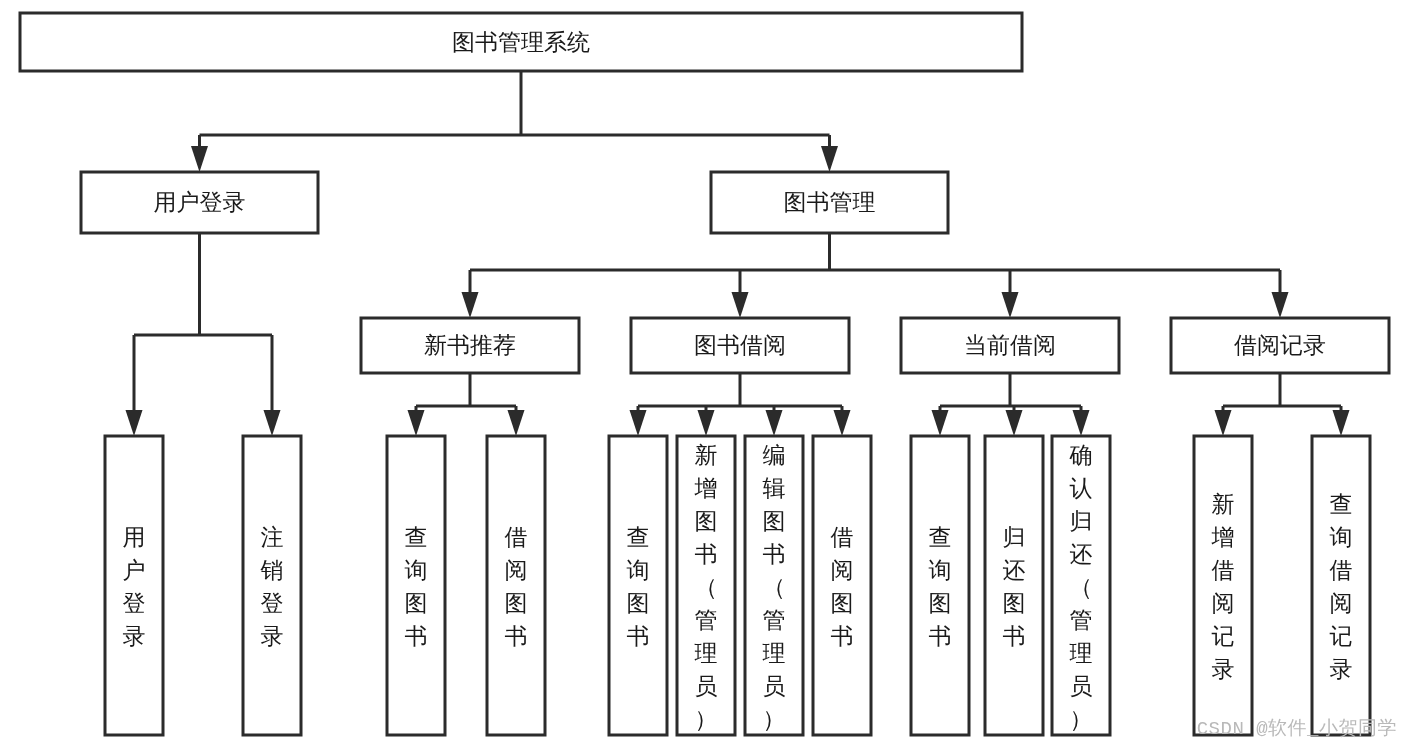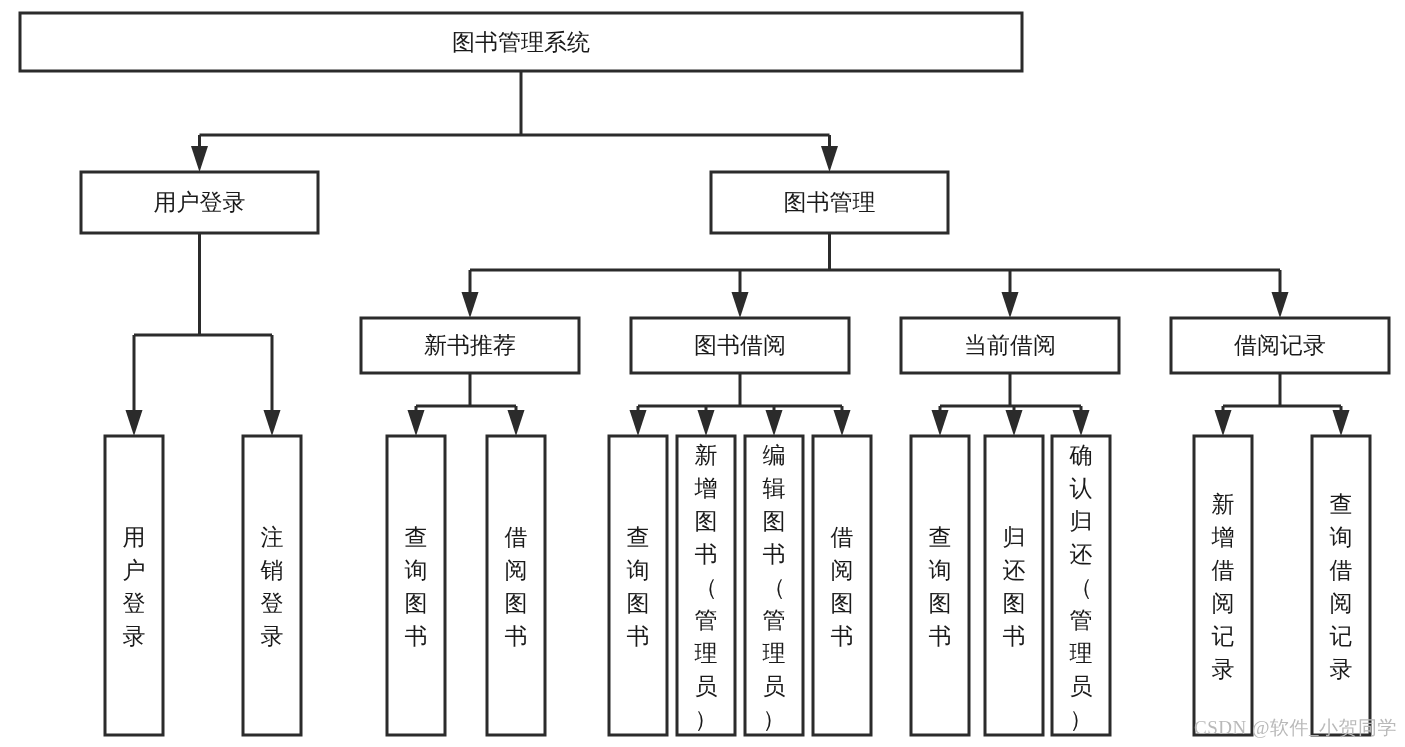--- a/index.html
+++ b/index.html
@@ -54,21 +54,21 @@
   .node-label-v {
     font-family: "DejaVu Sans", "Liberation Sans", sans-serif;
     font-size: 23px;
     fill: #1a1a1a;
     text-anchor: middle;
   }
   .watermark-text {
     position: absolute;
     right: 8px;
     bottom: 6px;
-    font-family: Liberation Serif, serif;
+    font-family: Liberation Mono, monospace;
     font-size: 19px;
     color: #b9b9b9;
     letter-spacing: 0.5px;
     white-space: nowrap;
     user-select: none;
   }
 </style>
 </head>
 <body>
 

